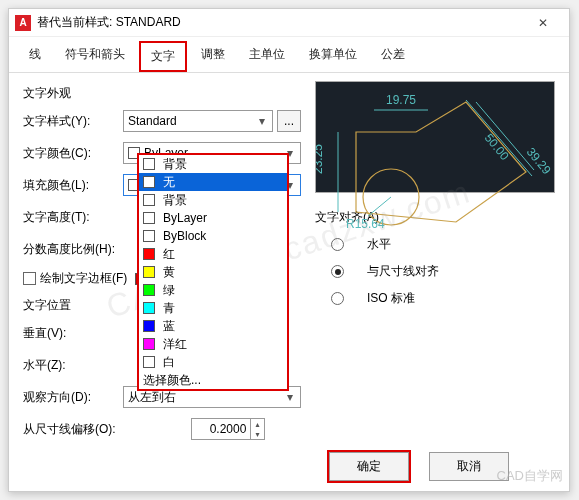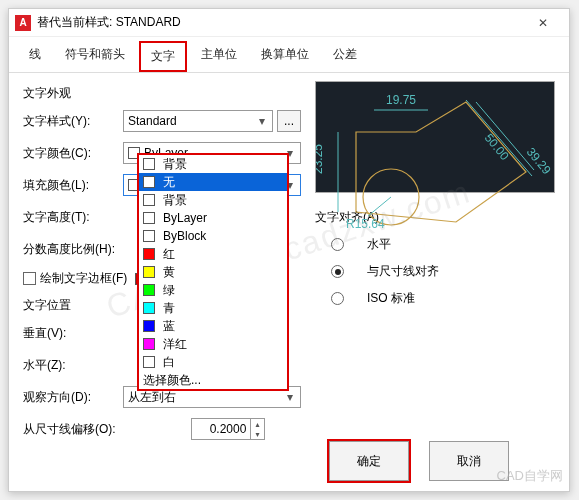--- a/index.html
+++ b/index.html
@@ -32,40 +32,41 @@
 .cswatch { width:12px; height:12px; border:1px solid #555; margin-left:4px; }
 .numspin { width: 74px; height: 22px; border: 1px solid #999; display:flex; align-items:center; padding:0 4px; margin-left: auto; margin-right: 36px; position:relative; justify-content:center;}
 .numspin .spinbtns { position:absolute; right:0; top:0; width:14px; height:100%; display:flex; flex-direction:column; }
 .numspin .spinbtns div { flex:1; border-left:1px solid #999; display:flex; align-items:center; justify-content:center; font-size:8px; color:#555; }
 .preview { width: 240px; height: 112px; border: 1px solid #aaa; background: #1a2129; position: relative; }
 .radio-grp { margin-top: 16px; }
 .radio-row { display:flex; align-items:center; gap:23px; margin: 10px 0 10px 16px; }
 .radio { width:13px; height:13px; border:1px solid #666; border-radius:50%; background:#fff; display:flex; align-items:center; justify-content:center; }
 .radio.checked::after { content:""; width:6px; height:6px; border-radius:50%; background:#222; }
 .btns { position:absolute; bottom:10px; right:60px; display:flex; gap:20px; }
-.btn { width: 80px; height: 40px; border:1px solid #999; background:#f3f3f3; display:flex; align-items:center; justify-content:center; }
+.btn { width: 80px; height: 29px; border:1px solid #999; background:#f3f3f3; display:flex; align-items:center; justify-content:center; }
 .btn.hl { outline: 2px solid #d00; }
 .watermark { position:absolute; top:30%; left:10%; width:80%; height:40%; pointer-events:none; opacity:.13; font-size:32px; color:#888; transform:rotate(-18deg); display:flex; align-items:center; justify-content:center; letter-spacing:2px;}
 .wm2 { position:absolute; bottom:6px; right:6px; font-size:13px; color:#aaa; opacity:.6; }
 svg text { font-family: sans-serif; }
 </style>
 </head>
 <body>
 
 <div class="dialog">
   <div class="titlebar">
     <div class="app-icon">A</div>
     <div class="title-text">替代当前样式: STANDARD</div>
     <div class="winctl">✕</div>
   </div>
 
   <div class="tabs">
     <div class="tab">线</div>
     <div class="tab">符号和箭头</div>
     <div class="tab hl">文字</div>
+    <div class="tab">调整</div>
     <div class="tab">主单位</div>
     <div class="tab">换算单位</div>
     <div class="tab">公差</div>
   </div>
 
   <div class="body">
     <div class="left">
       <div class="section-title">文字外观</div>
 
       <div class="row">

